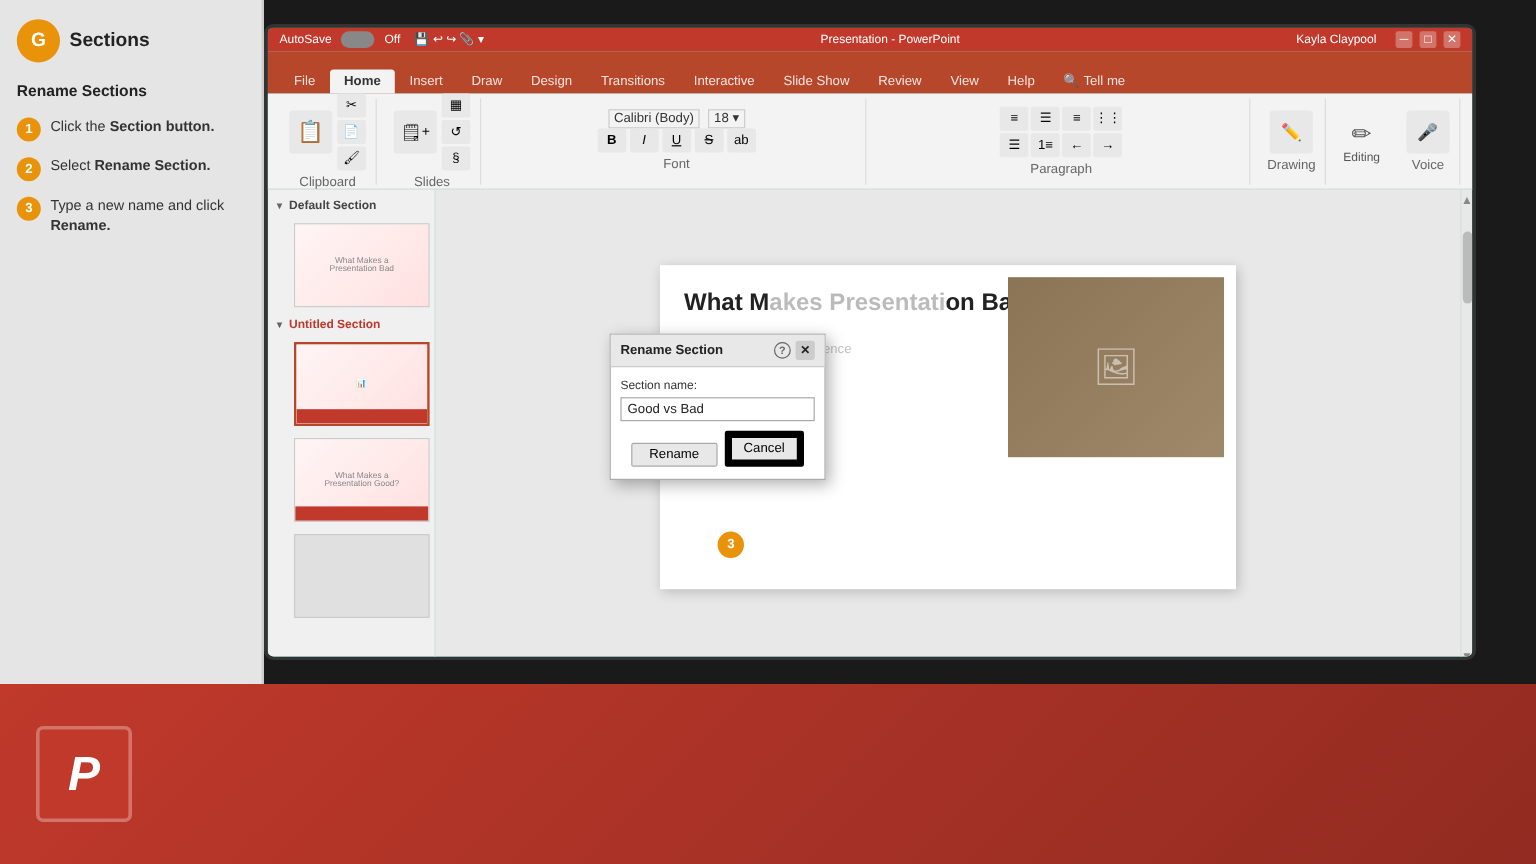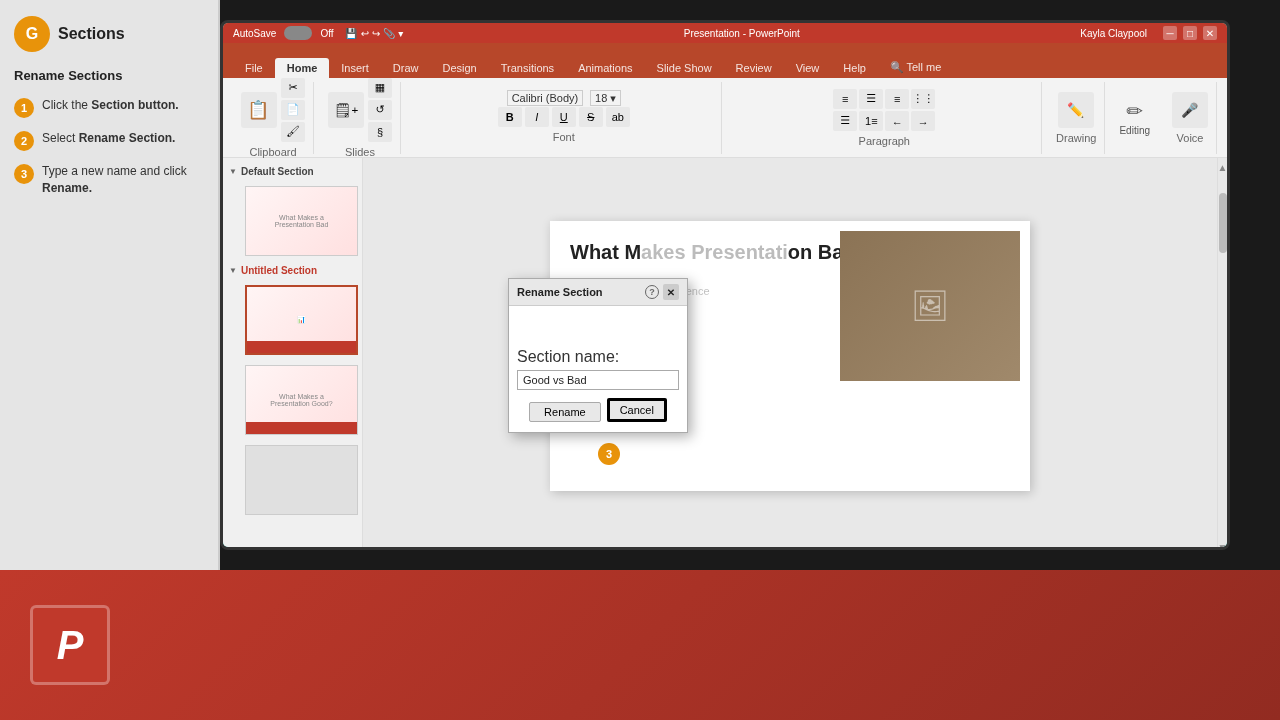--- a/index.html
+++ b/index.html
@@ -259,21 +259,21 @@
       width: 16px; height: 16px;
       background: #ccc;
       display: flex; align-items: center; justify-content: center;
       font-size: 10px; cursor: pointer;
       border-radius: 2px;
     }
     .dialog-body {
       padding: 10px 8px;
     }
     .dialog-label {
-      font-size: 16px; color: #333; margin-bottom: 4px; margin-top: 32px;
+      font-size: 10px; color: #333; margin-bottom: 4px;
     }
     .dialog-input {
       width: 100%;
       border: 1px solid #aaa;
       padding: 3px 5px;
       font-size: 11px;
       outline: none;
       margin-bottom: 8px;
       color: #222;
     }
@@ -286,21 +286,21 @@
     .dialog-btn-rename {
       background: #e8e8e8;
       border: 1px solid #aaa;
       padding: 3px 14px;
       font-size: 11px;
       cursor: pointer;
       border-radius: 2px;
     }
     .dialog-btn-cancel {
       background: #e8e8e8;
-      border: 3px solid #000000;
+      border: 6px solid #000000;
       padding: 3px 10px;
       font-size: 11px;
       cursor: pointer;
       border-radius: 2px;
     }
 
     
     .step-badge {
       width: 22px; height: 22px;
       border-radius: 50%;
@@ -491,21 +491,21 @@
       </div>
     </div>
 
     <div class="ribbon-tabs">
       <div class="ribbon-tab">File</div>
       <div class="ribbon-tab active">Home</div>
       <div class="ribbon-tab">Insert</div>
       <div class="ribbon-tab">Draw</div>
       <div class="ribbon-tab">Design</div>
       <div class="ribbon-tab">Transitions</div>
-      <div class="ribbon-tab">Animations</div>
+      <div class="ribbon-tab">Interactive</div>
       <div class="ribbon-tab">Slide Show</div>
       <div class="ribbon-tab">Review</div>
       <div class="ribbon-tab">View</div>
       <div class="ribbon-tab">Help</div>
       <div class="ribbon-tab">🔍 Tell me</div>
     </div>
 
     <div class="ribbon-toolbar">
       <div class="ribbon-group">
         <div class="ribbon-group-icons">

